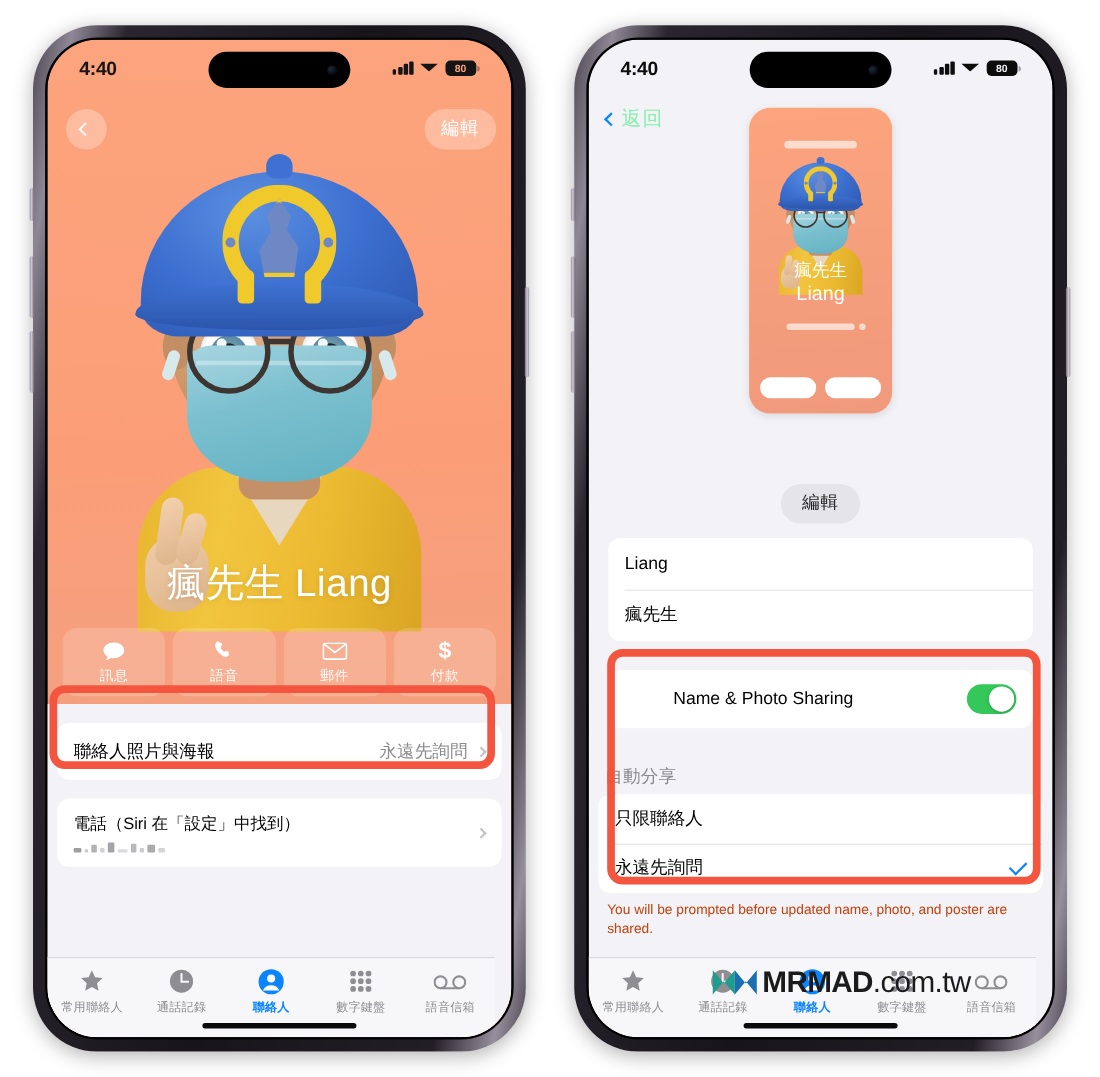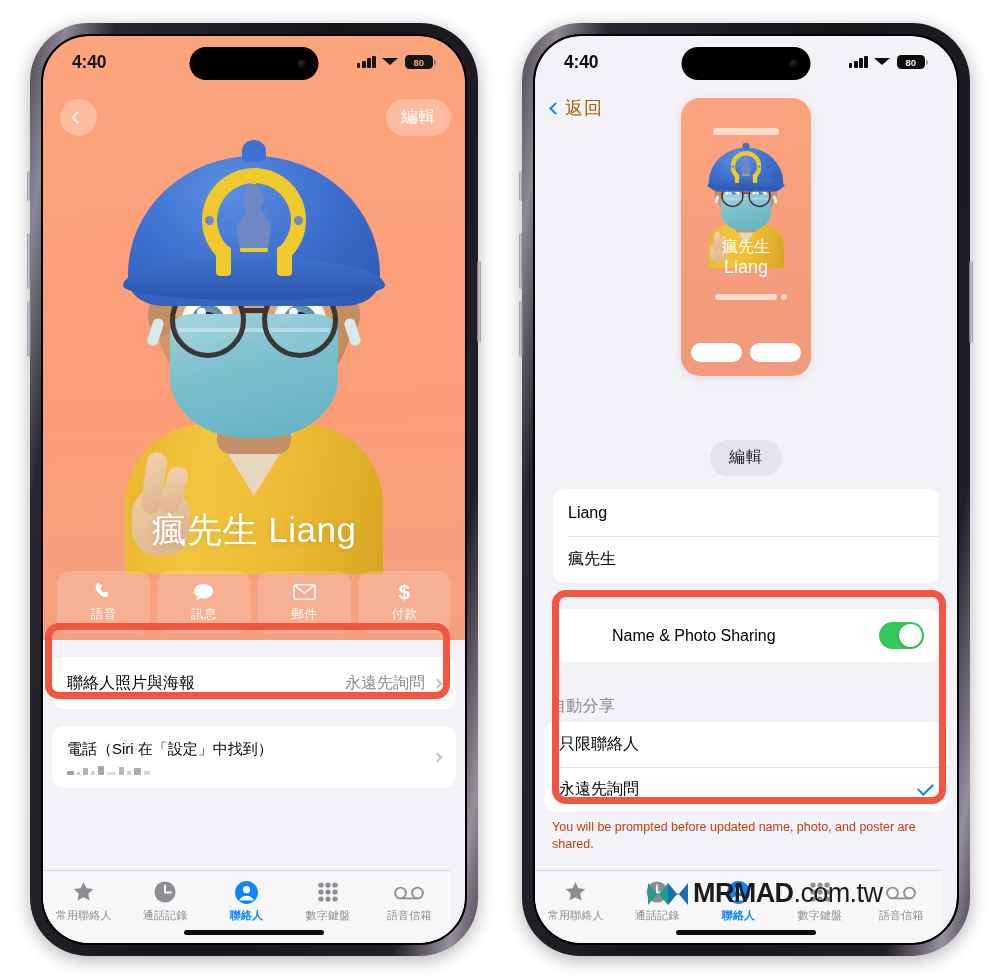--- a/index.html
+++ b/index.html
@@ -284,21 +284,21 @@
   }
   .tab { flex: 1; display: flex; flex-direction: column; align-items: center; gap: 3px; }
   .tab .ticon { height: 26px; display: flex; align-items: center; justify-content: center; }
   .tab .tlbl { font-size: 11px; color: #8d8d92; letter-spacing: .2px; }
   .tab.active .tlbl { color: #0a84ff; font-weight: bold; }
 
   
   .settings-bg { position: absolute; inset: 0; background: #f2f2f7; }
   .nav-back {
     position: absolute; top: 60px; left: 16px; z-index: 7;
-    display: flex; align-items: center; gap: 5px; color: #a16207;
+    display: flex; align-items: center; gap: 5px; color: #86efac;
   }
   .nav-back .cv { width: 9px; height: 9px; border-left: 2.8px solid #0a84ff;
                   border-bottom: 2.8px solid #0a84ff; transform: rotate(45deg); }
   .nav-back .txt { font-size: 18px; letter-spacing: 1px; }
 
   .poster-card {
     position: absolute; top: 62px; left: 50%; transform: translateX(-50%);
     width: 130px; height: 278px; border-radius: 19px; overflow: hidden;
     background: linear-gradient(175deg,#fba47d,#f0997c);
     box-shadow: 0 2px 8px rgba(0,0,0,0.10);
@@ -352,21 +352,21 @@
   }
 
   
   .redbox {
     position: absolute; border: 7px solid #f4553f; border-radius: 14px;
     z-index: 30; pointer-events: none;
   }
 
   
   .watermark {
-    position: absolute; z-index: 40; display: flex; align-items: flex-end; gap: 2px;
+    position: absolute; z-index: 40; display: flex; align-items: flex-start; gap: 2px;
   }
   .wm-txt { font-size: 27px; font-weight: bold; color: #1b1b1b; letter-spacing: -0.6px; }
   .wm-txt .dim { font-weight: normal; }
 </style>
 </head>
 <body>
 
 <div id="stage">
 
   <div class="phone" style="left:30px; top:23px; width:448px; height:933px;">
@@ -452,33 +452,33 @@
         <div class="nav-circ">
           <div class="chev-back"></div>
         </div>
         <div class="nav-edit">編輯</div>
 
         <div class="contact-name" style="top:471px;">瘋先生 Liang</div>
 
         <div class="actions" style="top:535px;">
           <div class="act">
             <div class="glyph">
+              <svg width="21" height="18" viewBox="0 0 21 18">
+                  <path d="M10.5 1C5.3 1 1 4.2 1 8.2c0 2.3 1.5 4.3 3.8 5.6-.2 1-.8 2.2-1.4 3 .1.2.3.3.5.2 1.7-.5 3-1.3 3.8-1.9 .9.2 1.8.3 2.8.3 5.2 0 9.5-3.2 9.5-7.2S15.7 1 10.5 1z" fill="#fff"></path>
+                </svg>
+            </div>
+            <div class="lbl">訊息</div>
+          </div>
+          <div class="act">
+            <div class="glyph">
               <svg width="19" height="19" viewBox="0 0 20 20">
                   <path d="M5.2 1.4C4.2 1 3.1 1.5 2.5 2.5 1.1 4.8 1.6 8 4.6 11.4c3 3.4 6.2 5.3 8.6 4.3 1.1-.5 1.8-1.5 1.6-2.6l-.3-1.6c-.1-.8-.9-1.3-1.7-1.1l-1.9.5c-.6.2-1.2 0-1.6-.5L7.3 8.1c-.4-.5-.4-1.1-.1-1.6l1-1.6c.4-.7.2-1.6-.5-2L5.2 1.4z" fill="#fff"></path>
                 </svg>
             </div>
             <div class="lbl">語音</div>
-          </div>
-          <div class="act">
-            <div class="glyph">
-              <svg width="21" height="18" viewBox="0 0 21 18">
-                  <path d="M10.5 1C5.3 1 1 4.2 1 8.2c0 2.3 1.5 4.3 3.8 5.6-.2 1-.8 2.2-1.4 3 .1.2.3.3.5.2 1.7-.5 3-1.3 3.8-1.9 .9.2 1.8.3 2.8.3 5.2 0 9.5-3.2 9.5-7.2S15.7 1 10.5 1z" fill="#fff"></path>
-                </svg>
-            </div>
-            <div class="lbl">訊息</div>
           </div>
           <div class="act">
             <div class="glyph">
               <svg width="23" height="16" viewBox="0 0 24 17">
                   <rect x=".8" y=".8" width="22.4" height="15.4" rx="2.4" fill="none" stroke="#fff" stroke-width="1.6"></rect>
                   <path d="M1.6 1.6 L12 9.6 L22.4 1.6" fill="none" stroke="#fff" stroke-width="1.6"></path>
                 </svg>
             </div>
             <div class="lbl">郵件</div>
           </div>

